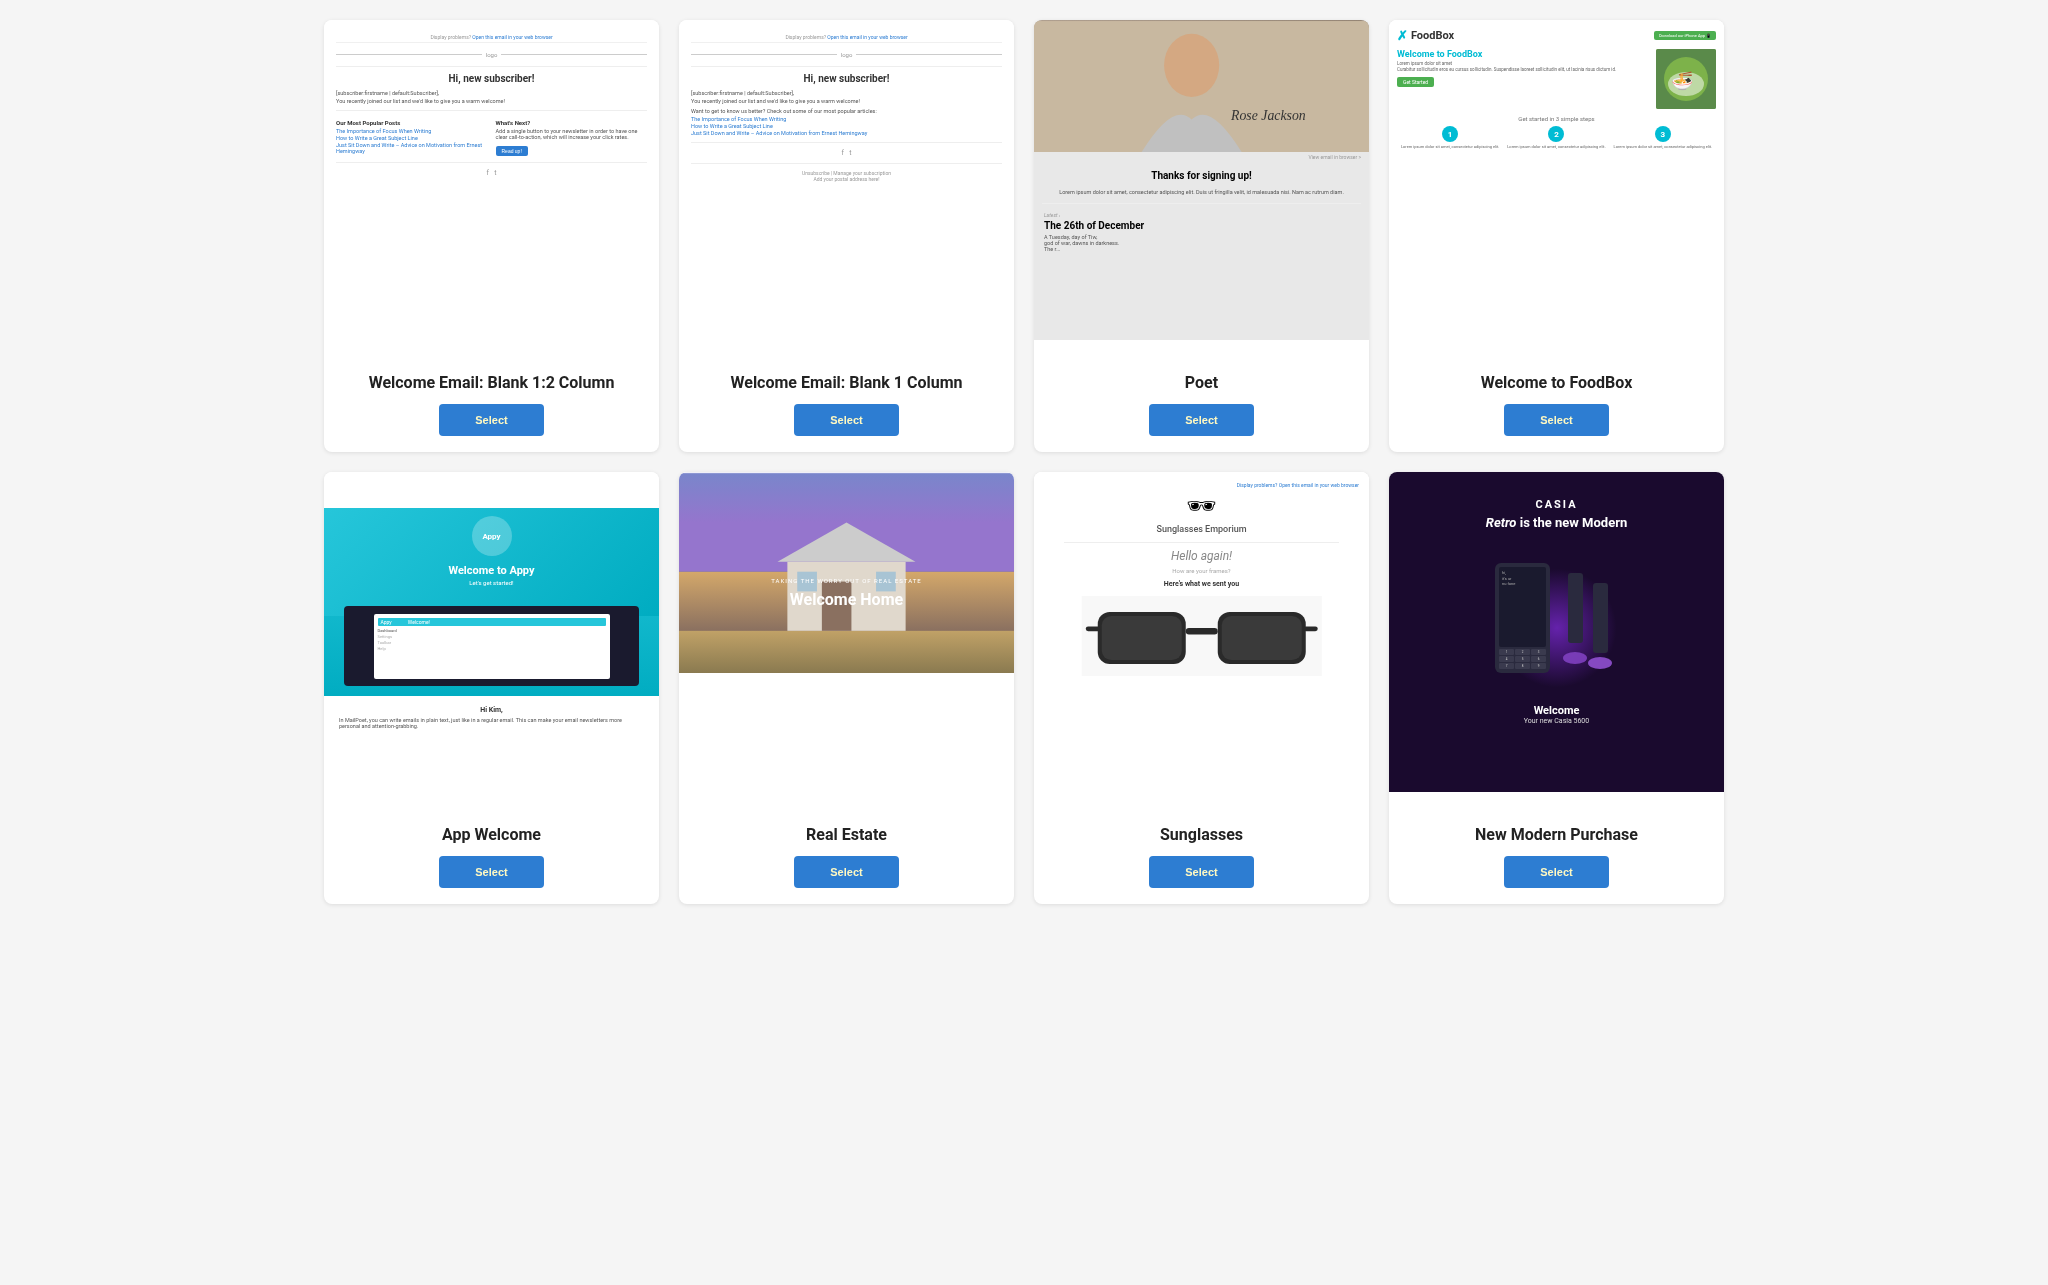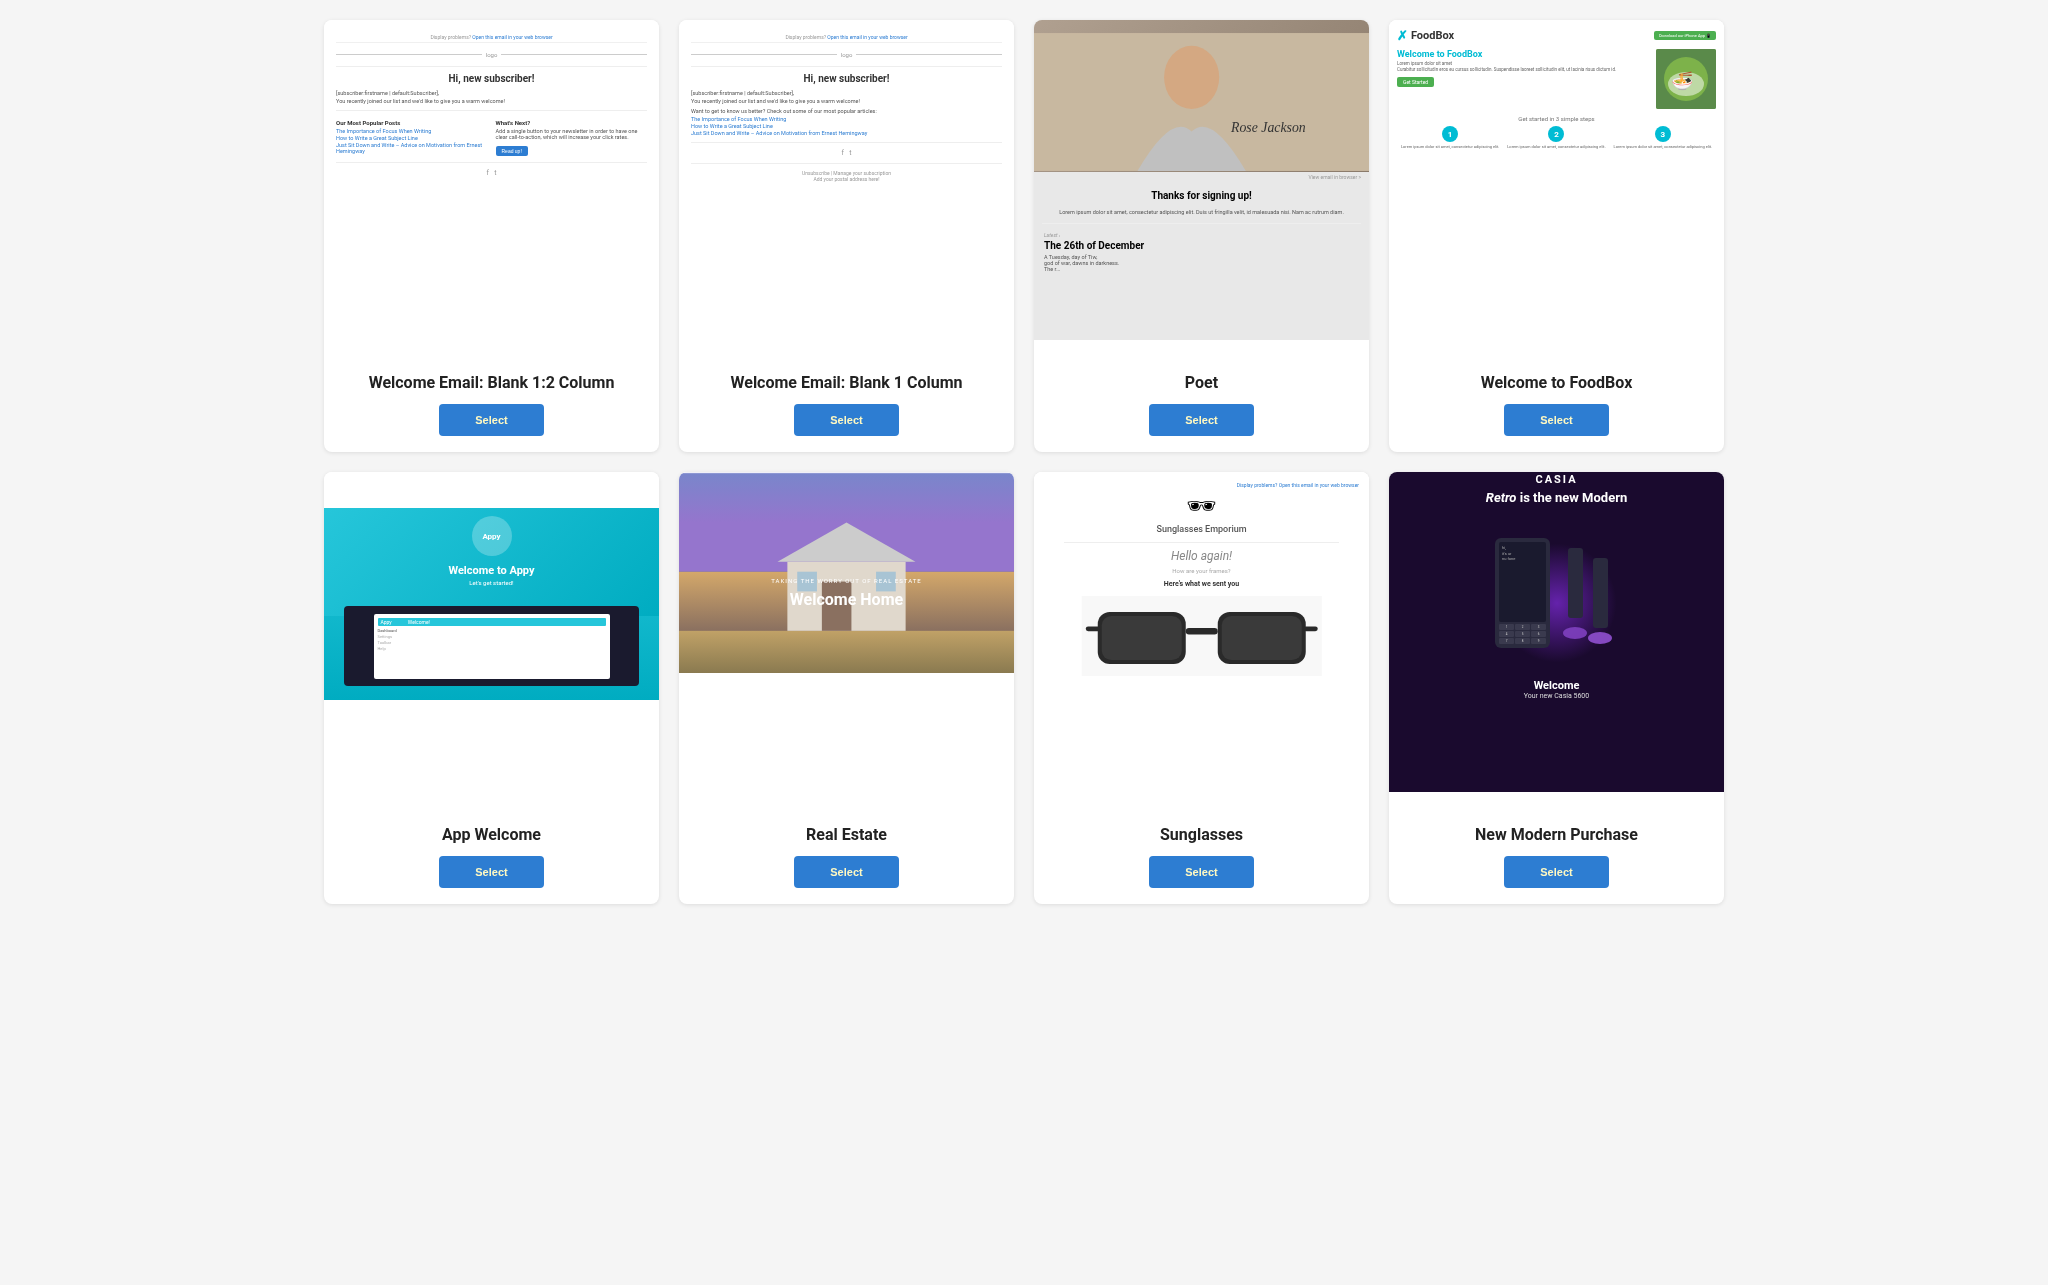--- a/index.html
+++ b/index.html
@@ -134,24 +134,24 @@
     }
 
     
     .preview-poet {
       position: relative;
       height: 100%;
       background: #e8e8e8;
     }
     .preview-poet .top-img {
       width: 100%;
-      height: 152px;
+      height: 132px;
       background: linear-gradient(135deg, #b0a090 0%, #8a7a6a 100%);
       display: flex;
-      align-items: flex-end;
+      align-items: flex-start;
       justify-content: center;
       overflow: hidden;
     }
     .preview-poet .thanks {
       font-size: 10px;
       font-weight: bold;
       text-align: center;
       padding: 8px 10px 4px;
     }
     .preview-poet .poet-body {
@@ -449,21 +449,21 @@
       font-size: 7px;
       font-weight: bold;
       color: #333;
       margin-bottom: 8px;
     }
 
     
     .preview-casia {
       background: #1a0a2e;
       height: 100%;
-      padding: 1px;
+      padding: 26px;
       color: #fff;
       position: relative;
       overflow: hidden;
     }
     .preview-casia .casia-title {
       font-size: 11px;
       font-weight: bold;
       letter-spacing: 2px;
       text-align: center;
       margin-bottom: 4px;
@@ -693,20 +693,24 @@
           <div class="appy-screen">
             <div style="background:#26c6da;color:#fff;font-size:5px;padding:1px 3px;border-radius:1px;margin-bottom:2px;">Appy &nbsp;&nbsp;&nbsp;&nbsp;&nbsp;&nbsp;&nbsp;&nbsp;&nbsp;&nbsp;&nbsp; Welcome!</div>
             <div style="font-size:4px;color:#aaa;">
               <div style="color:#555;margin-bottom:1px;">Dashboard</div>
               <div style="color:#aaa;margin-bottom:1px;">Settings</div>
               <div style="color:#aaa;margin-bottom:1px;">Toolbar</div>
               <div style="color:#aaa;margin-bottom:1px;">Help</div>
             </div>
           </div>
         </div>
+        <div class="appy-bottom">
+          <div class="appy-bottom-title">Hi Kim,</div>
+          <p>In MailPoet, you can write emails in plain text, just like in a regular email. This can make your email newsletters more personal and attention-grabbing.</p>
+        </div>
       </div>
     </div>
     <div class="card-footer">
       <div class="card-title">App Welcome</div>
       <button class="select-btn">Select</button>
     </div>
   </div>
 
   <div class="card">
     <div class="card-preview">

